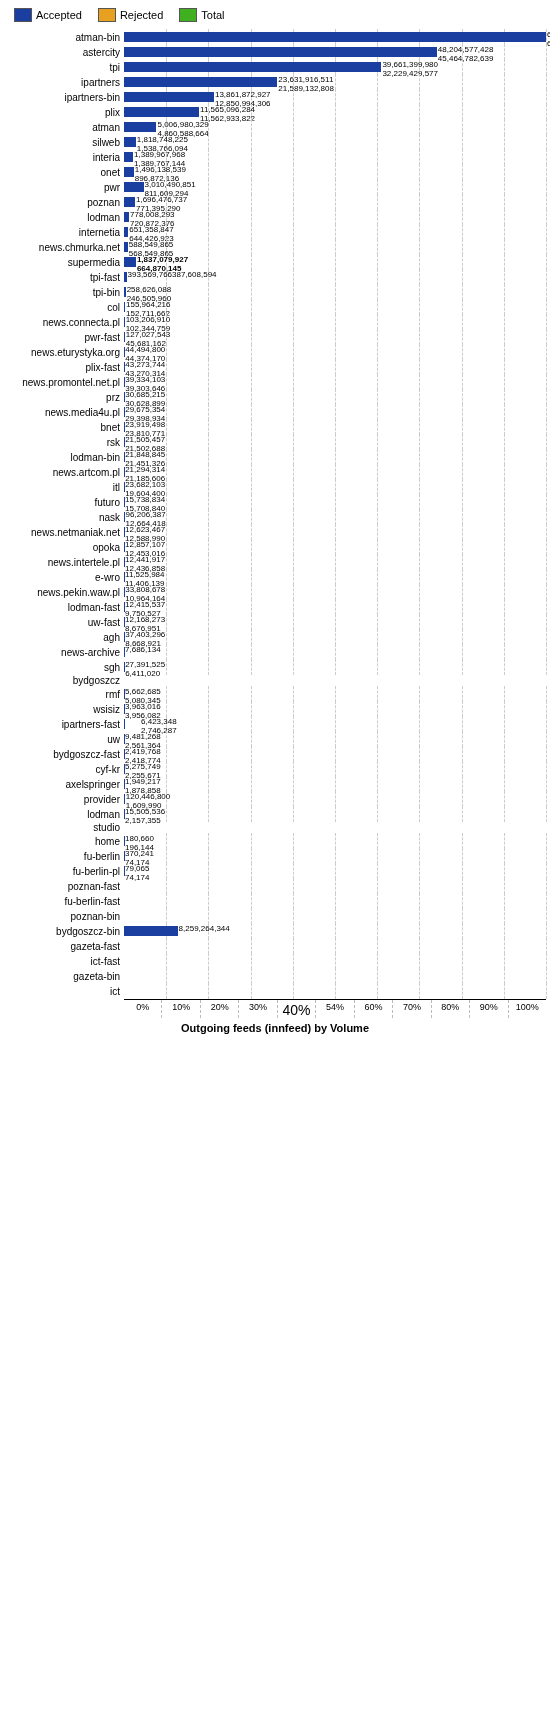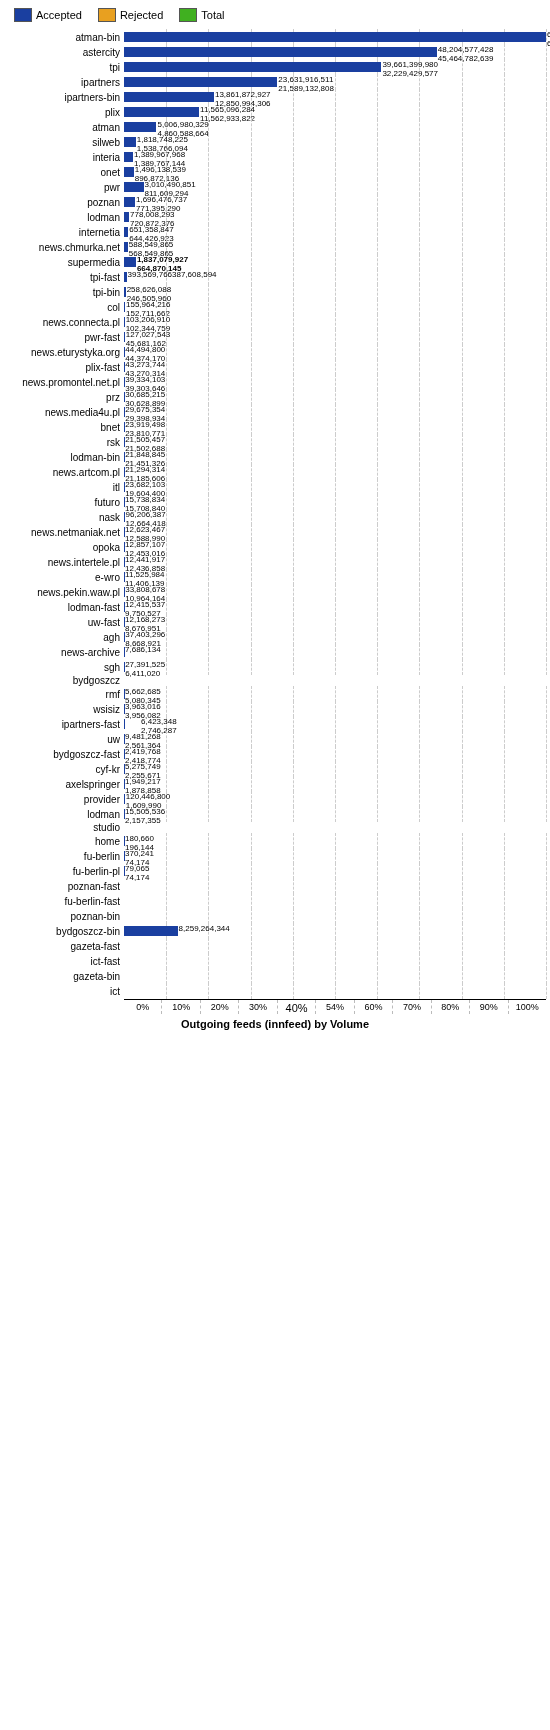--- a/index.html
+++ b/index.html
@@ -1433,21 +1433,21 @@
           <div style="display: flex; align-items: center; position: absolute; top: 0px; left: 0px; height: 100%; width: 100%;"></div>
         </div>
       </div>
     </div>
 
   <div style="display:flex; flex-direction:row; margin-left:120px; border-top:1px solid #000;">
     <div style="flex:1;text-align:center;font-size:9px;border-right:1px dashed #bbb;padding-top:2px;">0%</div>
     <div style="flex:1;text-align:center;font-size:9px;border-right:1px dashed #bbb;padding-top:2px;">10%</div>
     <div style="flex:1;text-align:center;font-size:9px;border-right:1px dashed #bbb;padding-top:2px;">20%</div>
     <div style="flex:1;text-align:center;font-size:9px;border-right:1px dashed #bbb;padding-top:2px;">30%</div>
-    <div style="flex:1;text-align:center;font-size:11px;border-right:1px dashed #bbb;padding-top:2px;">40%</div>
+    <div style="flex:1;text-align:center;font-size:14px;border-right:1px dashed #bbb;padding-top:2px;">40%</div>
     <div style="flex:1;text-align:center;font-size:9px;border-right:1px dashed #bbb;padding-top:2px;">54%</div>
     <div style="flex:1;text-align:center;font-size:9px;border-right:1px dashed #bbb;padding-top:2px;">60%</div>
     <div style="flex:1;text-align:center;font-size:9px;border-right:1px dashed #bbb;padding-top:2px;">70%</div>
     <div style="flex:1;text-align:center;font-size:9px;border-right:1px dashed #bbb;padding-top:2px;">80%</div>
     <div style="flex:1;text-align:center;font-size:9px;border-right:1px dashed #bbb;padding-top:2px;">90%</div>
     <div style="flex:1;text-align:center;font-size:9px;padding-top:2px;">100%</div>
   </div>
   <div class="x-title">Outgoing feeds (innfeed) by Volume</div>
 </div>
 

